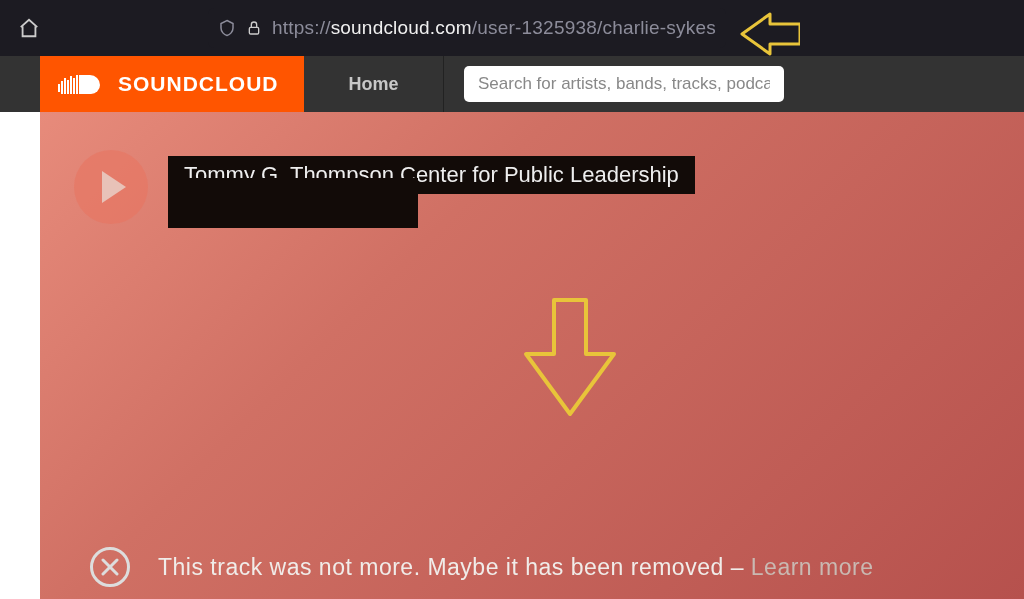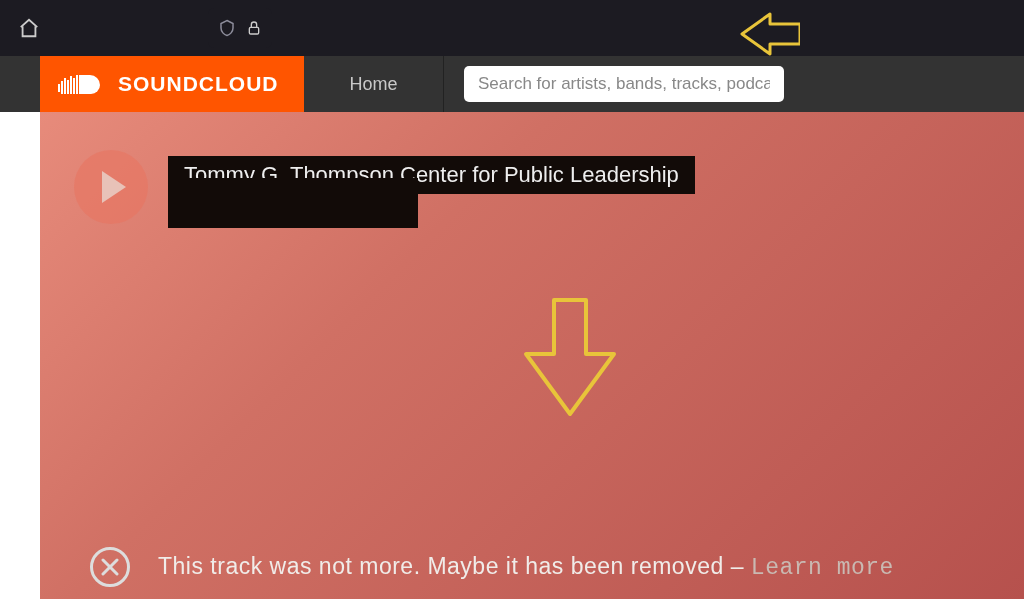--- a/index.html
+++ b/index.html
@@ -62,21 +62,21 @@
     gap: 12px;
     padding-left: 18px;
   }
   .logo-word {
     color: #fff;
     font-weight: 800;
     font-size: 21px;
     letter-spacing: 1px;
   }
   .sc-cloud { display: flex; align-items: center; }
-  .nav-items { display: flex; }
+  .nav-items { display: flex; font-weight: bold; }
   .nav-item {
     color: #c8c8c8;
     font-size: 18px;
     display: flex;
     align-items: center;
     justify-content: center;
     width: 140px;
     border-right: 1px solid #222;
     cursor: pointer;
   }
@@ -160,21 +160,21 @@
     border: 3px solid #ddd;
     border-radius: 50%;
     display: flex; align-items: center; justify-content: center;
     color: #ddd;
   }
   .nf-text {
     color: #f0ece9;
     font-size: 23px;
     letter-spacing: .5px;
   }
-  .nf-text .learn { color: #c9b9b2; cursor: pointer; font-family: Liberation Mono, monospace; }
+  .nf-text .learn { color: #c9b9b2; cursor: pointer; }
 </style>
 </head>
 <body>
 
 <div class="chrome">
   <div class="home-btn">
     <svg width="22" height="22" viewBox="0 0 24 24" fill="none" stroke="#ccc" stroke-width="2">
       <path d="M3 11 L12 3 L21 11"></path>
       <path d="M5 10 V21 H19 V10"></path>
     </svg>
@@ -184,20 +184,23 @@
     <span class="addr-icon">
       <svg width="18" height="20" viewBox="0 0 24 24" fill="none" stroke="#8c8c9a" stroke-width="2">
         <path d="M12 2 L20 6 V12 C20 17 16 21 12 22 C8 21 4 17 4 12 V6 Z"></path>
       </svg>
     </span>
     <span class="addr-icon">
       <svg width="16" height="20" viewBox="0 0 24 24" fill="none" stroke="#ccc" stroke-width="2">
         <rect x="5" y="11" width="14" height="10" rx="2"></rect>
         <path d="M8 11 V7 a4 4 0 0 1 8 0 V11"></path>
       </svg>
+    </span>
+    <span class="url">
+      <span class="proto">https://</span><span class="host">soundcloud.com</span><span class="path">/user-1325938/charlie-sykes</span>
     </span>
   </div>
 
   <svg class="annot-arrow arrow-left" viewBox="0 0 60 44">
     <path d="M60 12 L30 12 L30 2 L2 22 L30 42 L30 32 L60 32 Z" fill="none" stroke="#e8c43a" stroke-width="3" stroke-linejoin="round"></path>
   </svg>
 </div>
 
 <div class="sitebar">
   <div class="logo-block">

